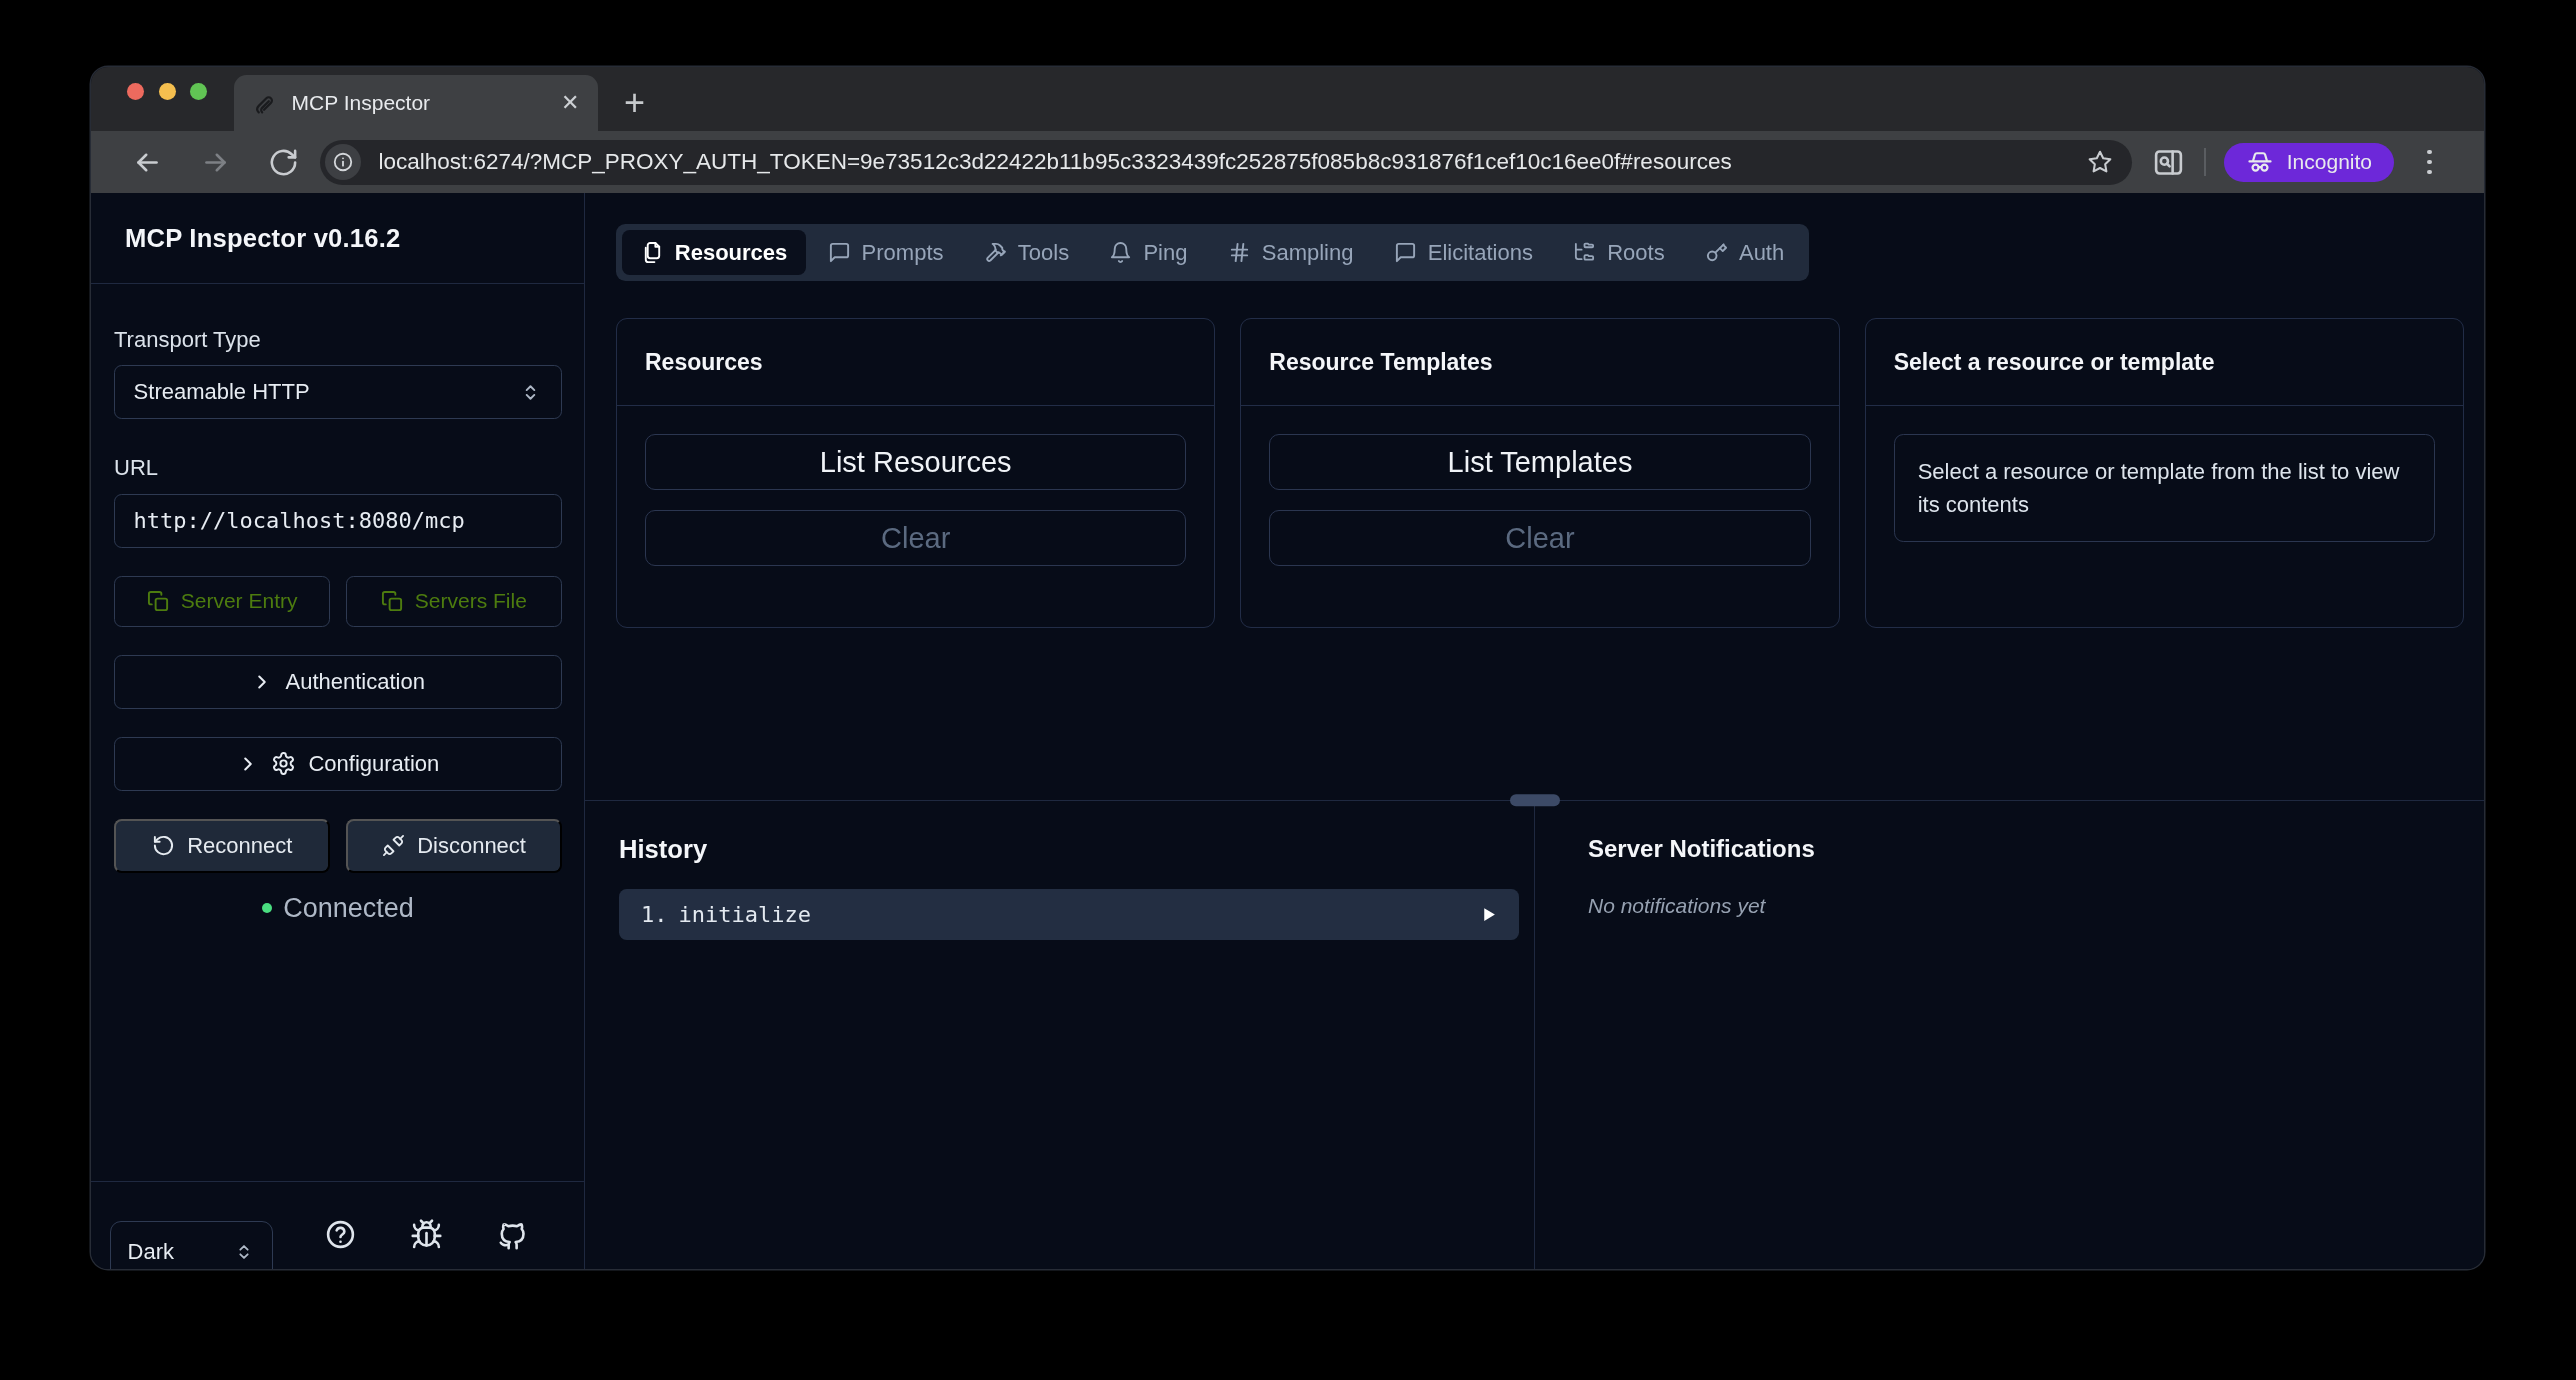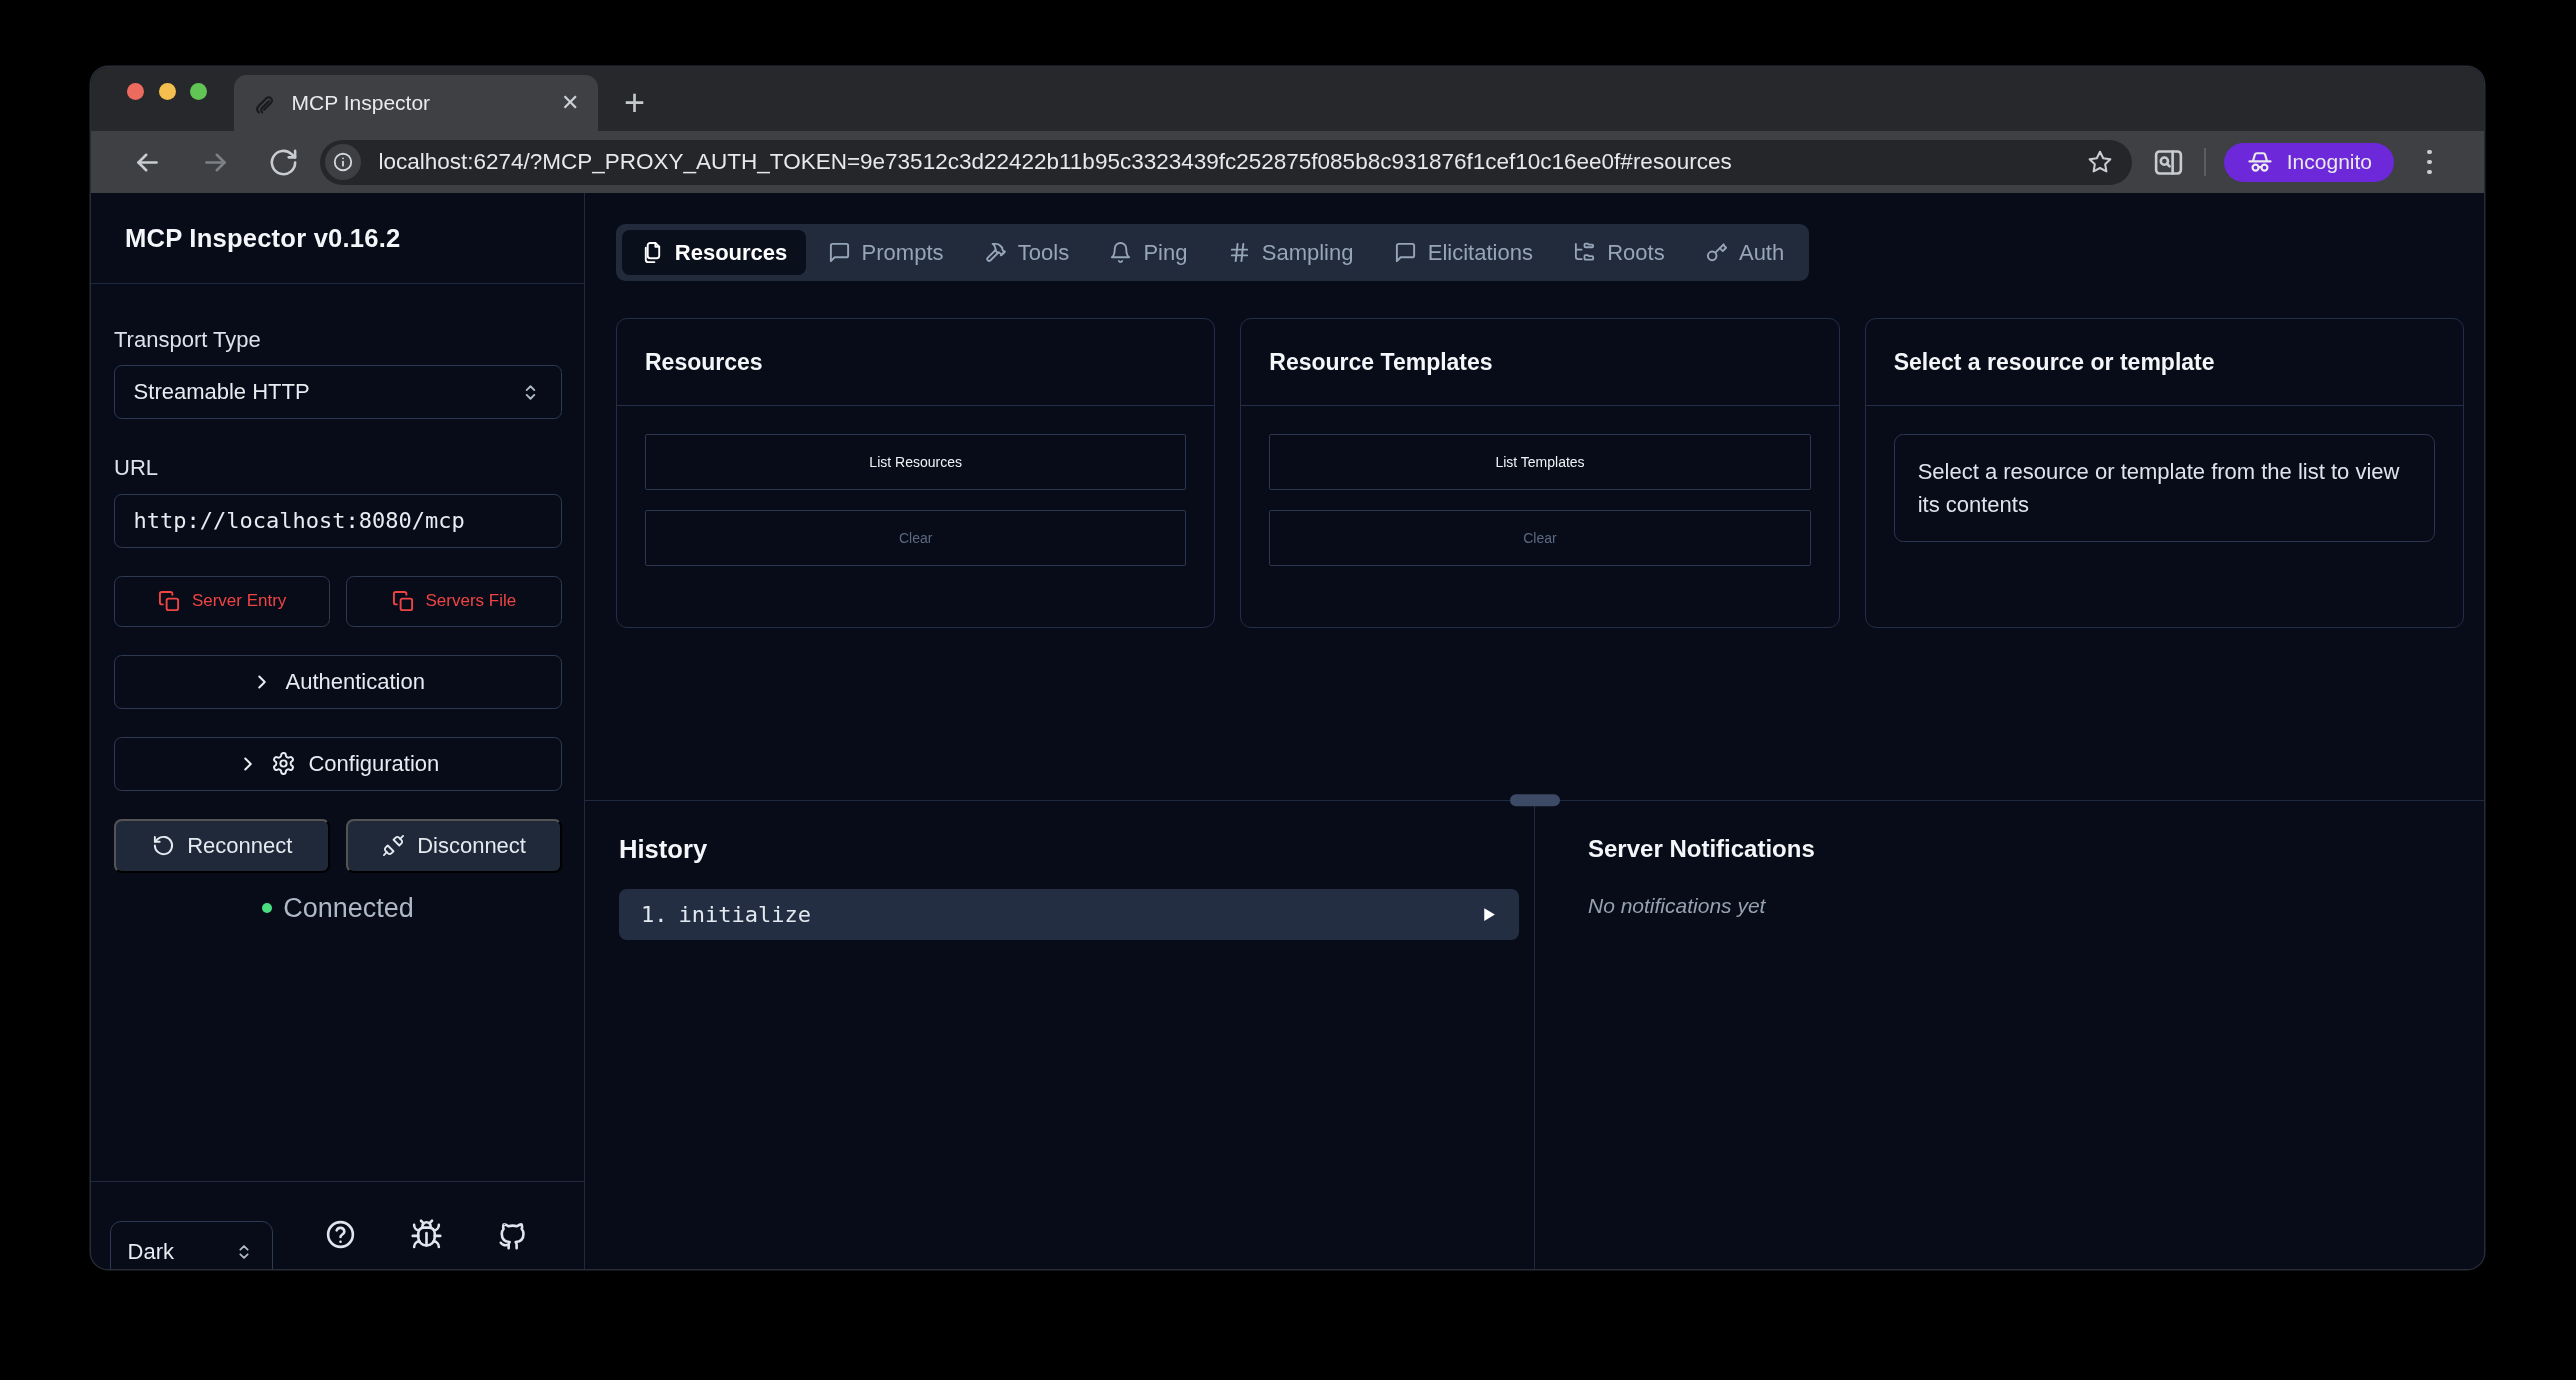--- a/index.html
+++ b/index.html
@@ -49,21 +49,21 @@
   .sb-head { height:91px; border-bottom:1.5px solid #1f2940; display:flex; align-items:center; padding-left:34px; flex:none; }
   .sb-title { font-size:25.6px; font-weight:600; color:#f4f6f9; letter-spacing:0.2px; }
   .sb-body { padding:0 22px 0 23px; }
   .sb-label { margin-top:43px; font-size:22px; color:#dbe2ea; }
   .field { margin-top:12.4px; height:54px; border:1.5px solid #2e3a52; border-radius:7.7px;
            display:flex; align-items:center; padding:0 18.6px; font-size:22px; color:#e7ecf2; }
   .field .chevs { margin-left:auto; color:#aeb8c6; display:flex; }
   .mono { font-family:"DejaVu Sans Mono", monospace; }
   .btn-row { margin-top:28px; display:flex; gap:15.5px; }
   .o-btn { flex:1; height:51px; border:1.5px solid #2e3a52; border-radius:7.7px; background:transparent;
-           display:flex; align-items:center; justify-content:center; gap:11px; color:#ef4444; font-size:17px;text-align:right; }
+           display:flex; align-items:center; justify-content:center; gap:11px; color:#4d7c0f; font-size:21px;text-align:right; }
   .wide-btn { margin-top:28px; height:54px; border:1.5px solid #2e3a52; border-radius:7.7px;
               display:flex; align-items:center; justify-content:center; gap:12.4px; color:#e7ecf2; font-size:22px;text-align:center; }
   .slate-btn { flex:1; height:54px; border-radius:7.7px; background:#1f2939; display:flex; align-items:center;
                justify-content:center; gap:12.4px; color:#e5eaf0; font-size:22px; }
   .status { margin-top:20px; display:flex; align-items:center; justify-content:center; gap:11px;
             font-size:27px; color:#aeb8c6; }
   .dot { width:10px; height:10px; border-radius:50%; background:#4ade80; }
   .sb-foot { margin-top:auto; border-top:1.5px solid #1f2940; padding:18.6px 0 0 18.6px; height:88px;
              display:flex; align-items:center; flex:none; }
   .theme-sel { width:163px; height:62px; border:1.5px solid #2e3a52; border-radius:11px;
@@ -75,22 +75,22 @@
   .top-zone { height:607px; flex:none; padding:31px 20px 0 31px; }
   .tabsbar { display:inline-flex; background:#212b3c; border-radius:9.3px; padding:6.2px; gap:3.1px; align-items:center; }
   .ptab { height:45px; border-radius:7.7px; padding:0 18.6px; display:flex; align-items:center; gap:11px;
           font-size:22px; color:#97a5b9; }
   .ptab.active { background:#0a0f1c; color:#fff; font-weight:600; }
   .panels { margin-top:37px; display:flex; gap:25px; }
   .card { flex:1; height:310px; border:1.5px solid #222d47; border-radius:11px; display:flex; flex-direction:column; }
   .card-h { height:87px; border-bottom:1.5px solid #222d47; display:flex; align-items:center; padding-left:28px; flex:none; }
   .card-title { font-size:23px; font-weight:700; color:#f4f6f9; }
   .card-b { padding:28px 28px 0 28px; }
-  .list-btn { height:56px; border:1.5px solid #2b3650; border-radius:2px; display:flex; align-items:center;
-              justify-content:center; font-size:14px; color:#f0f3f7; }
+  .list-btn { height:56px; border:1.5px solid #2b3650; border-radius:10px; display:flex; align-items:center;
+              justify-content:center; font-size:29px; color:#f0f3f7; }
   .list-btn.disabled { color:#5b6a80; margin-top:20px; }
   .hint-box { border:1.5px solid #2b3650; border-radius:9.3px; padding:20px 23px; font-size:22px;
               line-height:1.5; color:#dde4ec; }
 
   .bottom-zone { flex:1; border-top:1.5px solid #1f2940; display:flex; position:relative; min-height:0; }
   .drag-pill { position:absolute; left:950px; top:0; transform:translate(-50%,-58%);
                width:50px; height:11.6px; border-radius:6.2px; background:#3c4a66; }
   .history { width:950px; flex:none; border-right:1.5px solid #1f2940; padding:34px 15.5px 0 34px; }
   .h-title { font-size:25.6px; font-weight:700; color:#f4f6f9; }
   .h-item { margin-top:25px; height:51px; background:#232e42; border-radius:7.7px; display:flex;

